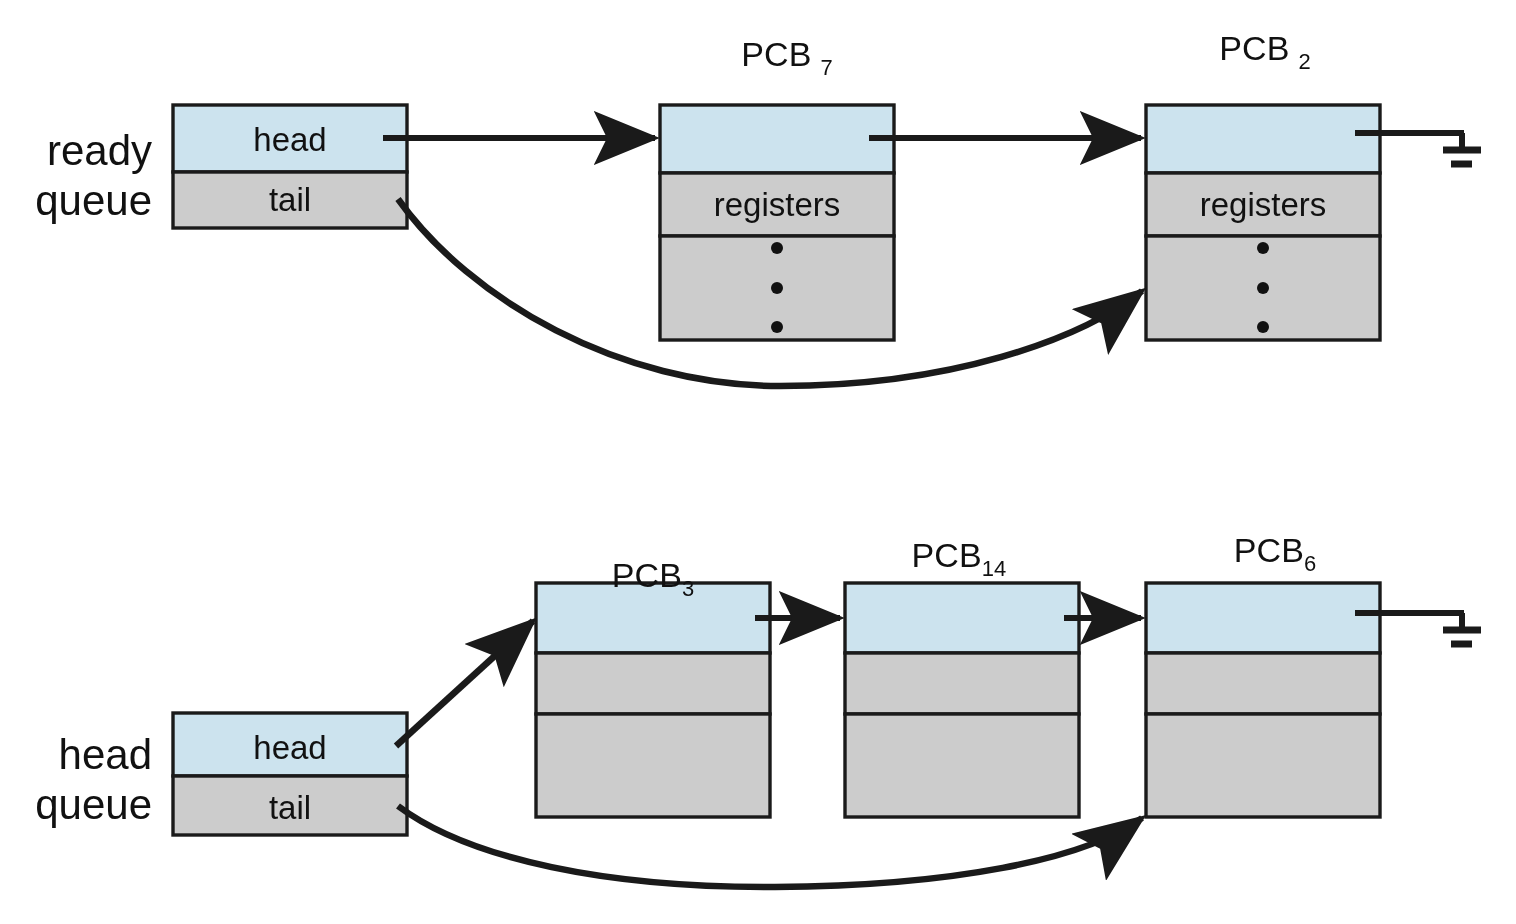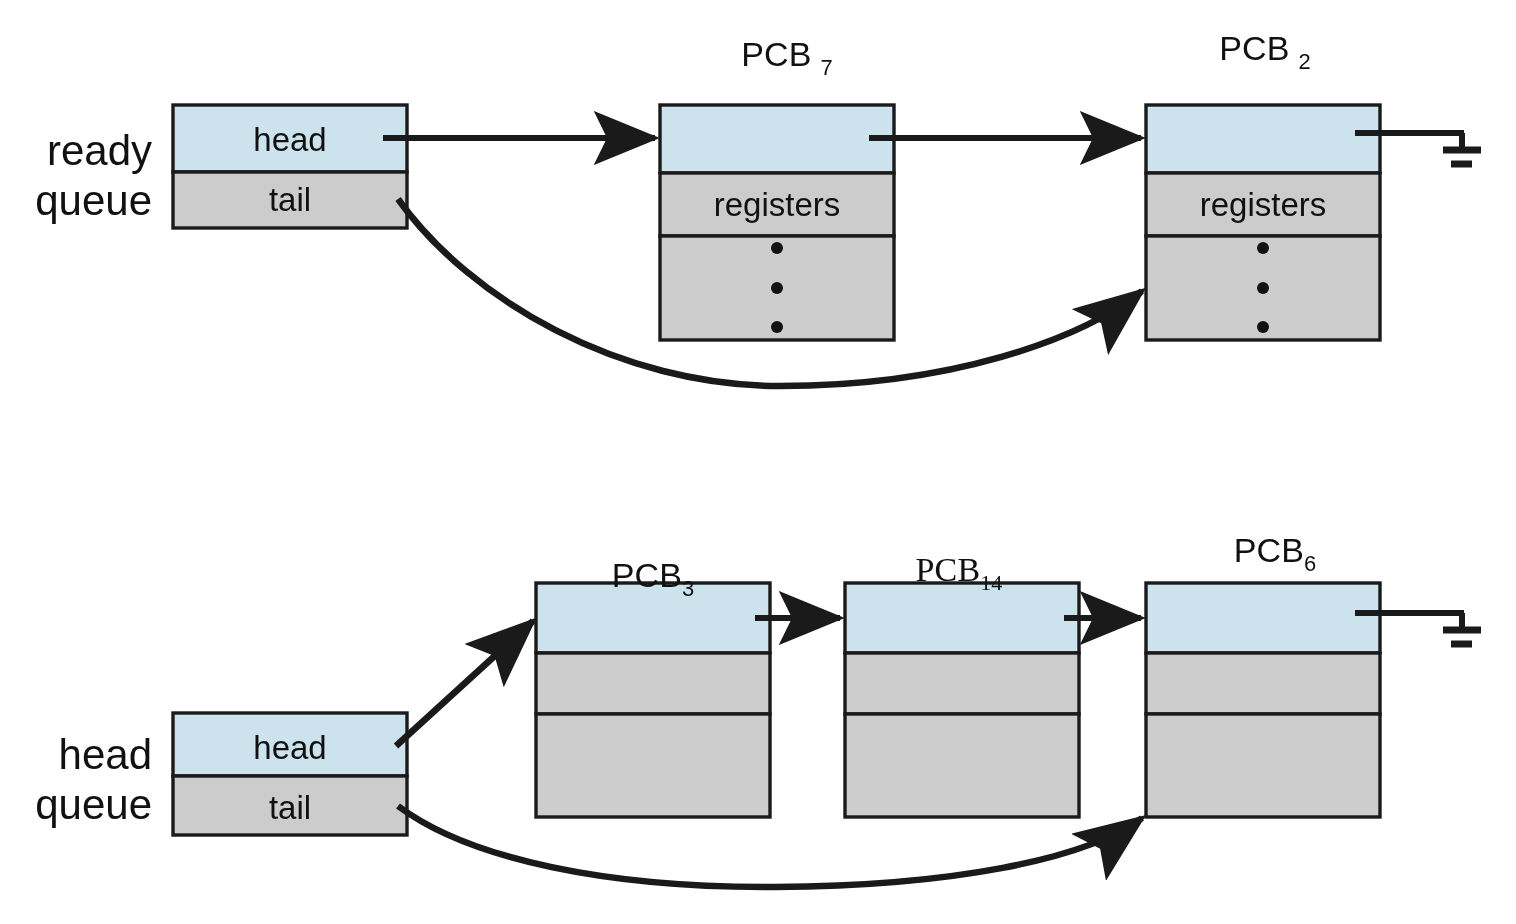--- a/index.html
+++ b/index.html
@@ -197,21 +197,21 @@
     <div>queue</div>
   </div>
 
   <div class="cell-text" style="left:290px; top:748px;">head</div>
   <div class="cell-text" style="left:290px; top:808px;">tail</div>
 
   <div class="lbl center" style="left:653px; top:530px;margin-top:25px;">
     <span>PCB</span><span class="sub">3</span>
   </div>
 
-  <div class="lbl center" style="left:959px; top:550px;font-family:Liberation Serif, serif;">
+  <div class="lbl center" style="left:959px; top:535px;">
     <span>PCB</span><span class="sub">14</span>
   </div>
 
   <div class="lbl center" style="left:1267px; top:530px;margin-left:8px;">
     <span>PCB</span><span class="sub">6</span>
   </div>
 
 </div>
 
 </body></html>

